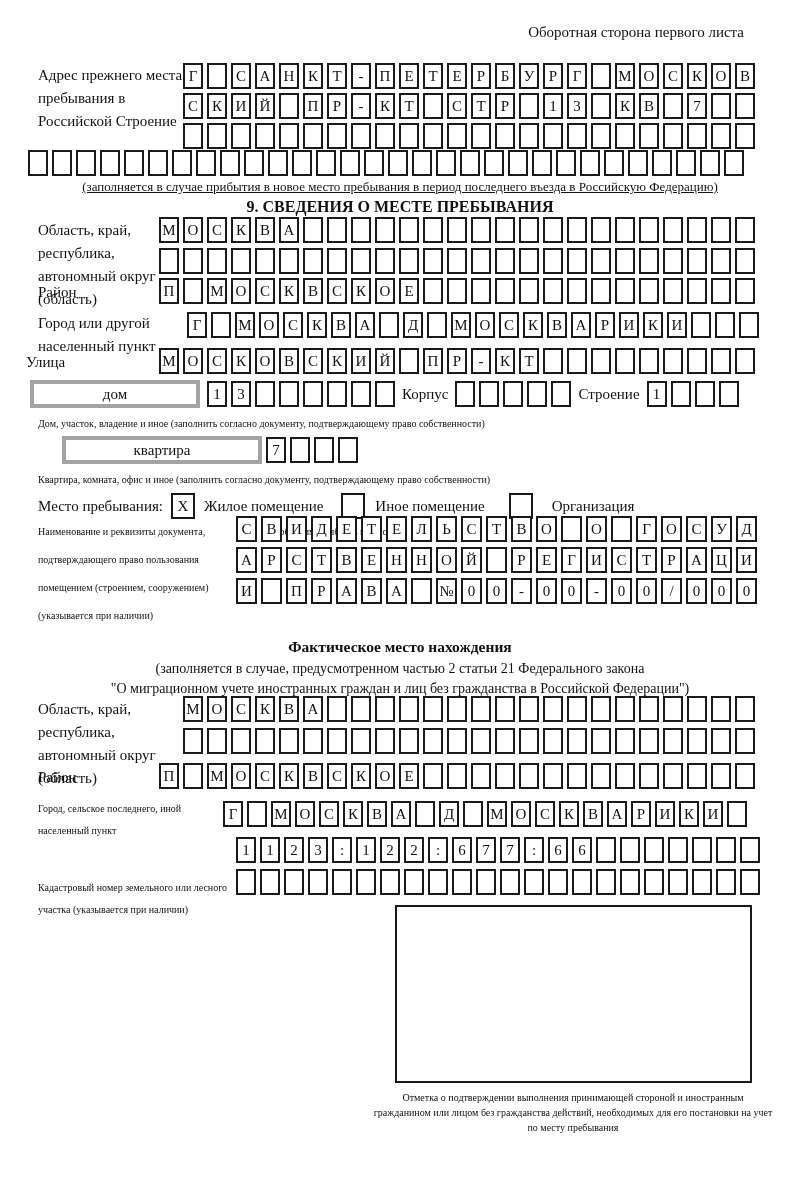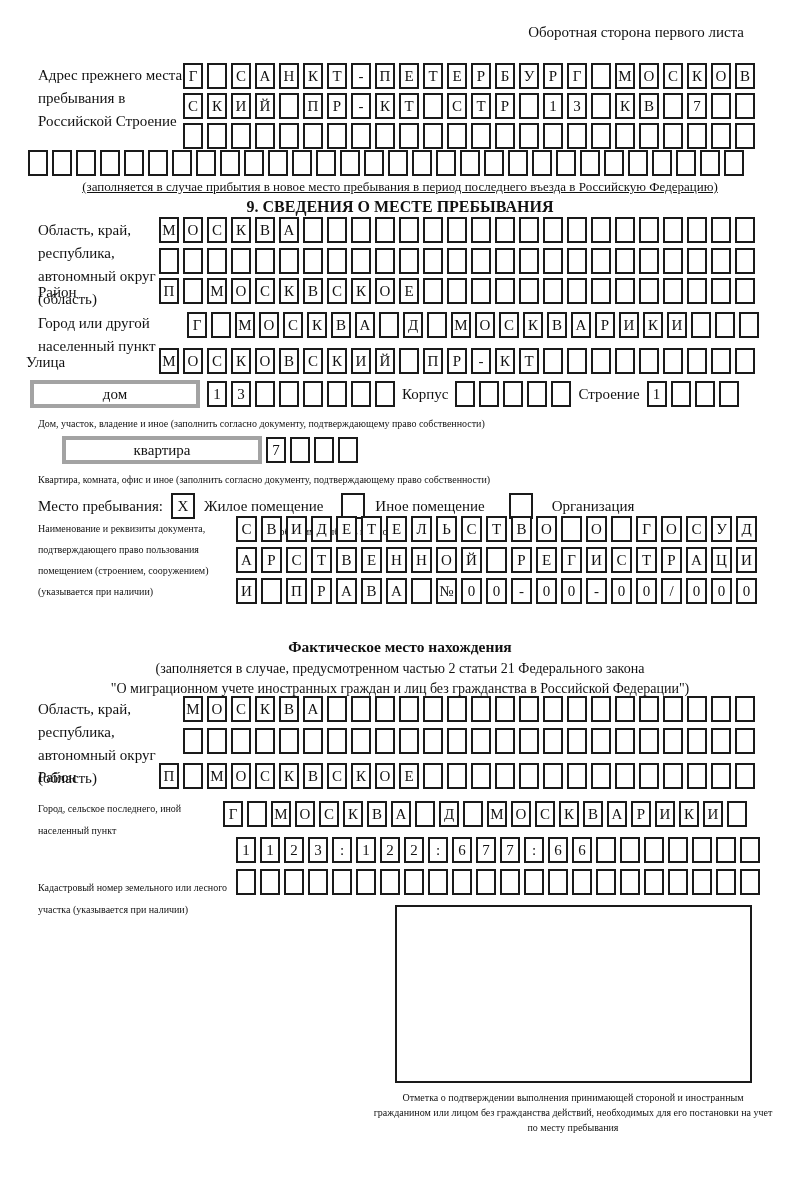--- a/index.html
+++ b/index.html
@@ -338,21 +338,21 @@
   <div class="hlbl">Место пребывания:</div>
   <div class="checkbox" style="margin-left:8px;">X</div>
   <div class="hlbl" style="margin-left:9px;">Жилое помещение</div>
   <div class="checkbox" style="margin-left:18px;"></div>
   <div class="hlbl" style="margin-left:10px;">Иное помещение</div>
   <div class="checkbox" style="margin-left:24px;"></div>
   <div class="hlbl" style="margin-left:19px;">Организация</div>
 </div>
 <div class="abs center sm" style="top:521px; left:170px; width:320px;">(Необходимо выбрать нужное)</div>
 
-<div class="abs sm" style="top:518px; left:38px; width:205px; line-height:21px;">Наименование и реквизиты документа, подтверждающего право пользования помещением (строением, сооружением) (указывается при наличии)</div>
+<div class="abs sm" style="top:518px; left:38px; width:205px; line-height:28px;">Наименование и реквизиты документа, подтверждающего право пользования помещением (строением, сооружением) (указывается при наличии)</div>
 <div class="abs cellrow narrow" style="top:516px; left:236px;">
     <span class="cell">С</span>
     <span class="cell">В</span>
     <span class="cell">И</span>
     <span class="cell">Д</span>
     <span class="cell">Е</span>
     <span class="cell">Т</span>
     <span class="cell">Е</span>
     <span class="cell">Л</span>
     <span class="cell">Ь</span>

